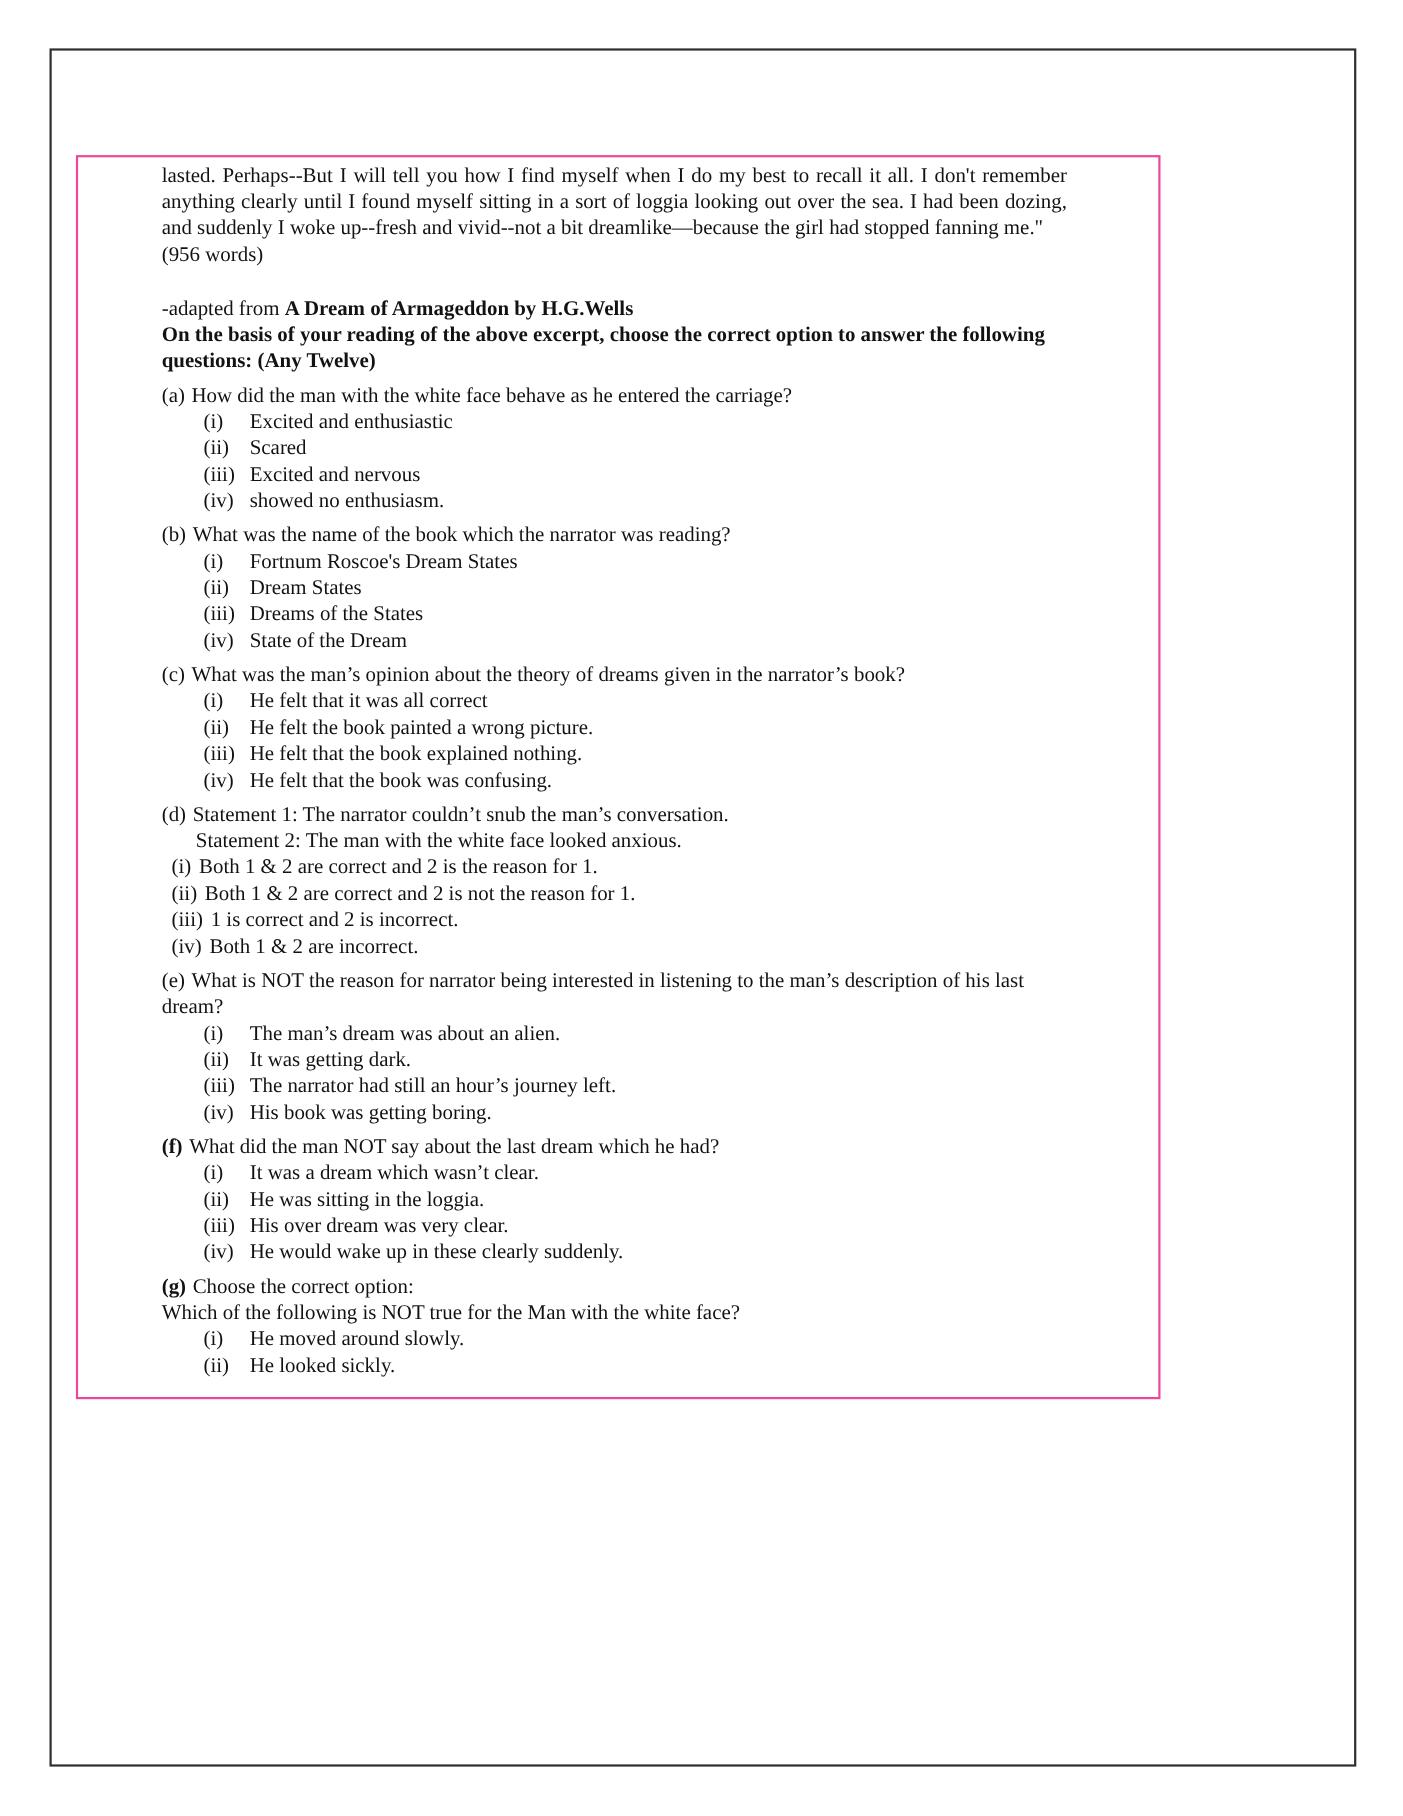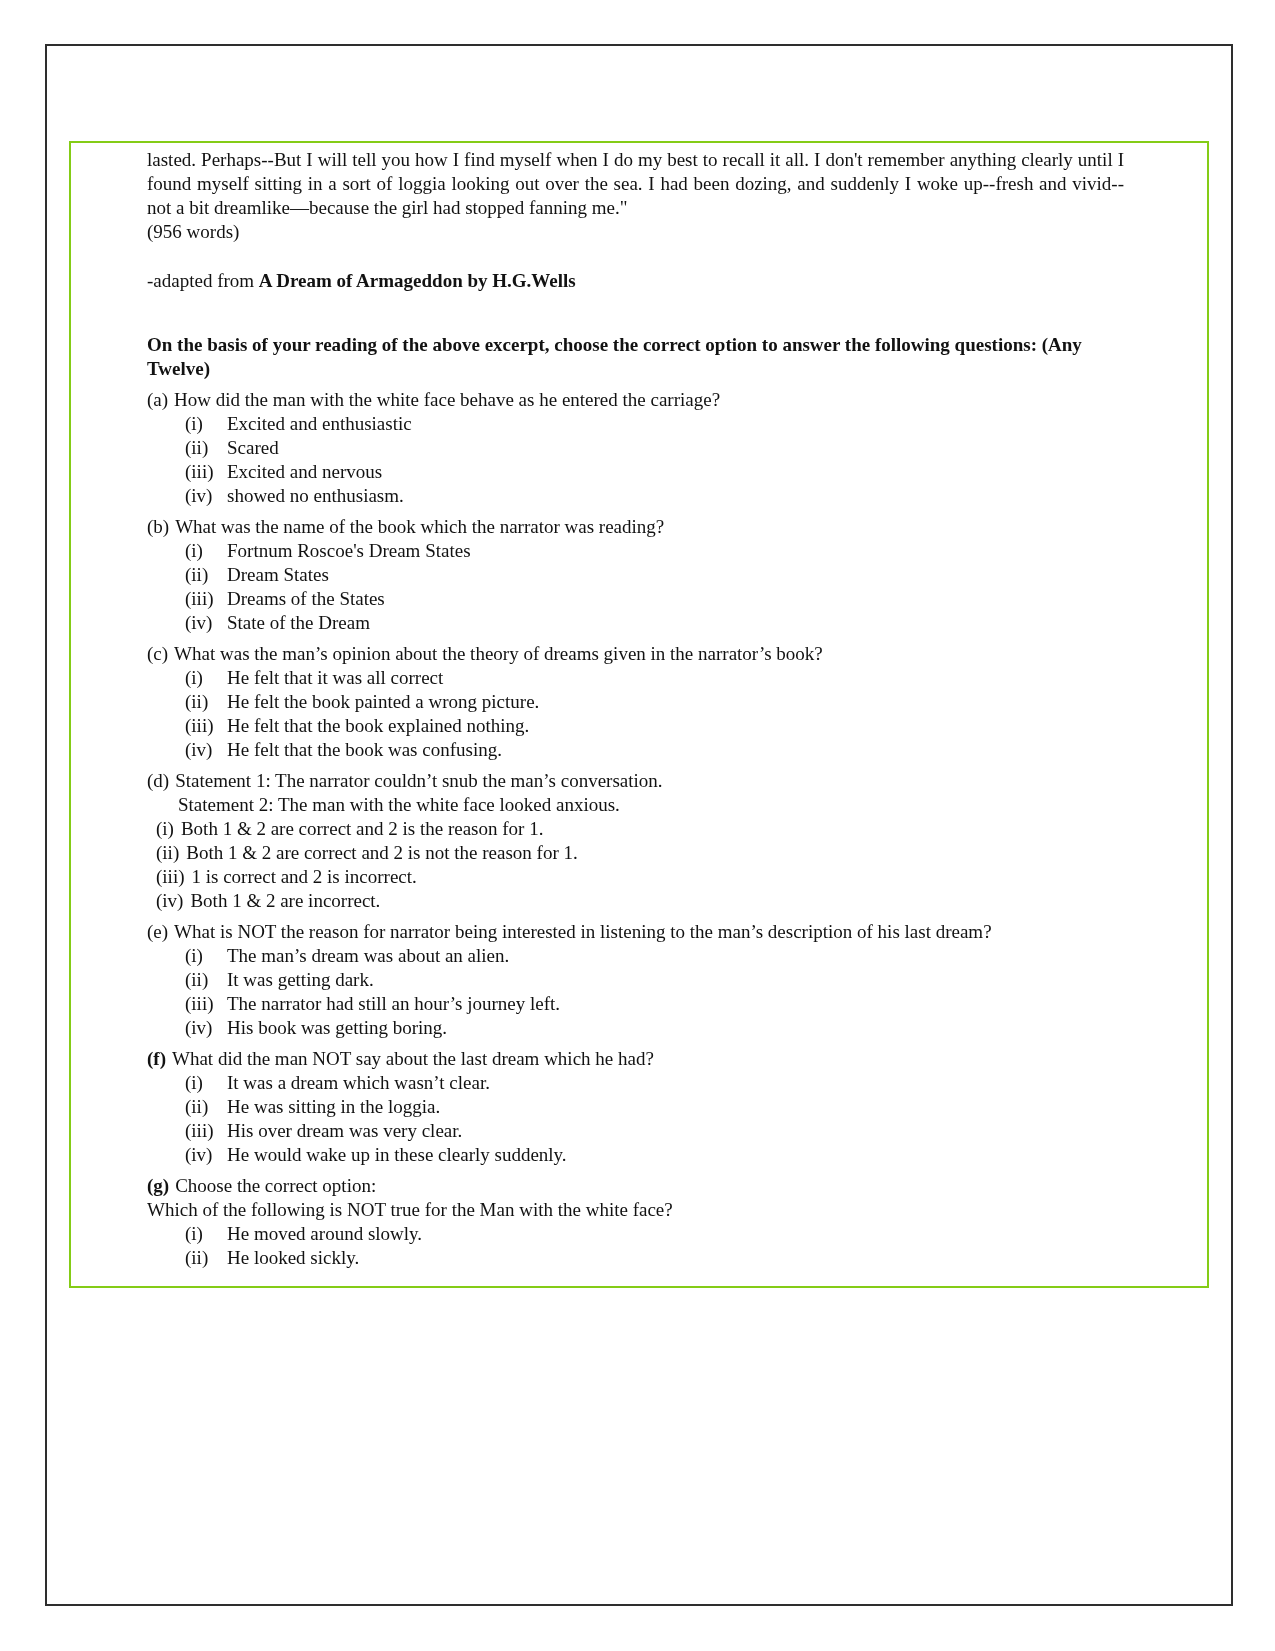--- a/index.html
+++ b/index.html
@@ -16,37 +16,37 @@
     left: 45px;
     top: 44px;
     width: 1188px;
     height: 1562px;
     border: 2px solid #2e2e2e;
   }
   .exam-table {
     position: absolute;
     left: 22px;
     top: 95px;
-    width: 1140px;
+    width: 986px;
     display: flex;
     align-items: flex-end;
-    border: 2px solid #84cc16;
+    border: 2px solid #ec4899;
   }
   .col-left  { width: 64px;  border-right: 2px solid #2e2e2e; }
   .col-right { width: 71px;  border-left: 2px solid #2e2e2e; }
   .col-main  {
     flex: 1;
     padding: 5px 12px 16px 12px;
     font-size: 19px;
     line-height: 24px;
   }
   .excerpt { text-align: justify; }
   .attribution { margin-top: 25px; }
   .attribution b { font-weight: bold; }
-  .instruction { margin-top: 40px; font-weight: bold; }
+  .instruction { font-weight: bold; }
   .question { margin-top: 7px; }
   .question.gap-large { }
   .qlabel { margin-right: 6px; }
   .bold-label .qlabel { font-weight: bold; }
   .qline2-indent { padding-left: 31px; }
   .opts { padding-left: 38px; }
   .opt .optnum { display: inline-block; min-width: 42px; }
   .opts-flush { padding-left: 9px; }
   .opts-flush .optnum { display: inline; min-width: 0; margin-right: 7px; }
 </style>

